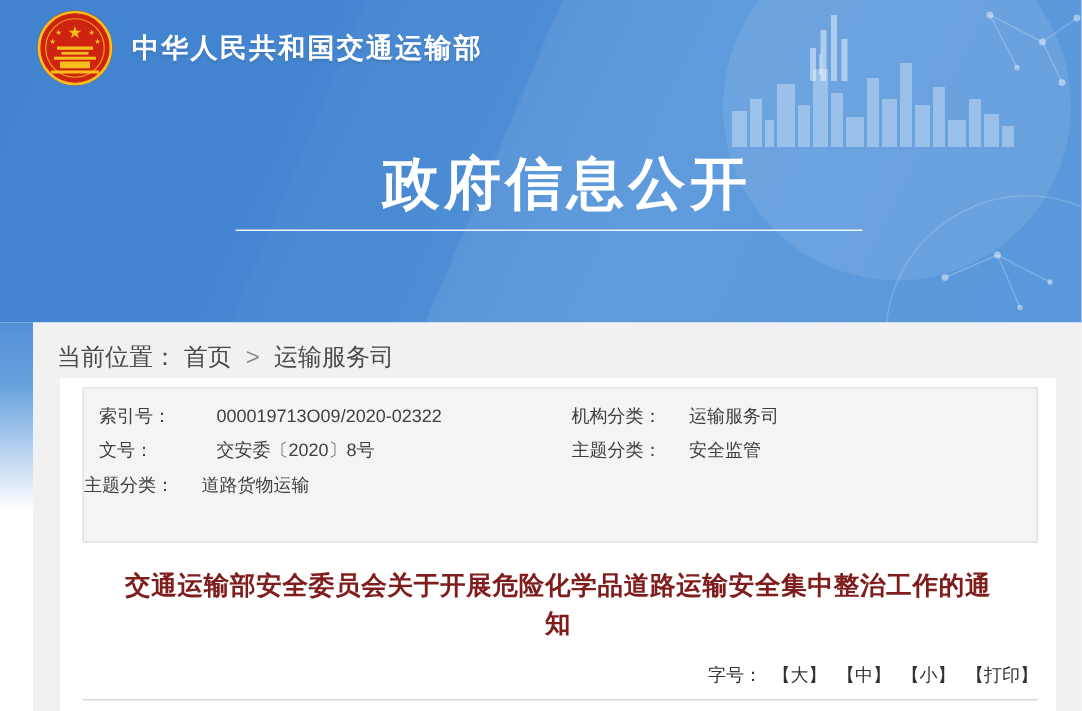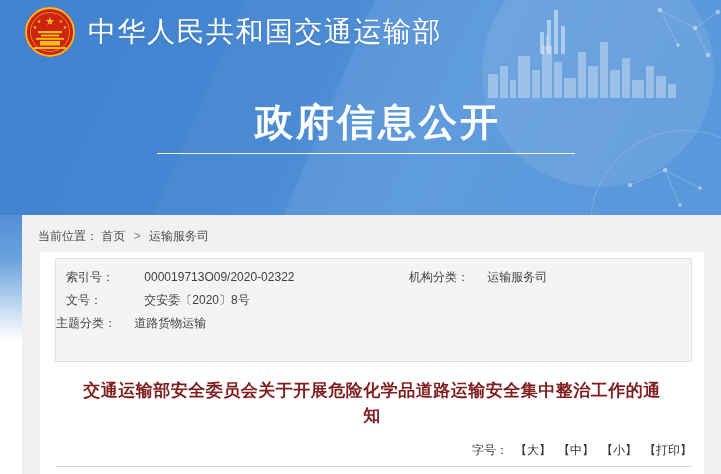--- a/index.html
+++ b/index.html
@@ -33,21 +33,21 @@
     position:absolute; left:590px; top:130px; width:190px; height:190px;
     border-radius:50%; border:1px solid rgba(255,255,255,0.18);
   }
   .skyline { position:absolute; left:488px; top:34px; }
   .constellation { position:absolute; left:600px; top:0; }
   .mini-bars { position:absolute; left:540px; top:6px; }
 
   .brand { position:absolute; left:24px; top:6px; display:flex; align-items:center; }
   .emblem { width:52px; height:52px; }
   .site-title {
-    margin-left:12px; color:#ffffff; font-size:28px; font-weight:normal; letter-spacing:1.5px;
+    margin-left:12px; color:#ffffff; font-size:18px; font-weight:bold; letter-spacing:1.5px;
     text-shadow:0 1px 2px rgba(0,0,0,0.12);
   }
   .page-title {
     position:absolute; left:0; top:97px; width:721px; text-align:center;
     color:#ffffff; font-size:38px; font-weight:bold; letter-spacing:3px;padding-left:35px;
   }
   .title-underline {
     position:absolute; left:157px; top:153px; width:418px; height:1px;
     background:rgba(255,255,255,0.9);
   }
@@ -55,35 +55,35 @@
   
   .left-fade {
     position:absolute; left:0; top:215px; width:22px; height:125px;
     background:linear-gradient(180deg,#548fd6 0%,#6aa2de 35%,rgba(120,165,220,0) 100%);
   }
   .page-body {
     position:absolute; left:22px; top:215px; width:699px; height:259px;
     background:#f1f1f2;
   }
   .breadcrumb {
-    padding:13px 0 0 16px; font-size:12px; color:#4a4a4a;
+    padding:13px 0 0 16px; font-size:16px; color:#4a4a4a;
   }
   .breadcrumb a { color:#4a4a4a; text-decoration:none; cursor:pointer; }
   .breadcrumb .sep { margin:0 5px; color:#8a8a8a; }
 
   .card {
     position:absolute; left:18px; top:37px; width:664px; height:222px;
     background:#ffffff;
   }
   .meta-box {
     margin:6px 12px 0 15px; height:104px;
     background:#f4f4f5; border:1px solid #e2e2e2;
     padding-top:7px;
   }
-  .meta-row { display:flex; height:23px; line-height:23px; font-size:12px; color:#3f3f3f;gap:28px; }
+  .meta-row { display:flex; height:23px; line-height:23px; font-size:12px; color:#3f3f3f; }
   .meta-cell1 { flex:0 0 325px; padding-left:10px; white-space:nowrap; }
   .meta-cell2 { flex:1; white-space:nowrap; }
   .meta-label { display:inline-block; width:75px; color:#3f3f3f; }
   .meta-value { color:#3f3f3f; }
 
   .article-title {
     margin:16px auto 0; width:580px; text-align:center;
     font-size:17px; font-weight:bold; color:#7f1d1d;
     line-height:25px; letter-spacing:0.5px;
   }
@@ -208,20 +208,24 @@
         <div class="meta-cell2">
           <span class="meta-label">机构分类：</span>
           <span class="meta-value">运输服务司</span>
         </div>
       </div>
       <div class="meta-row">
         <div class="meta-cell1">
           <span class="meta-label">文号：</span>
           <span class="meta-value">交安委〔2020〕8号</span>
         </div>
+        <div class="meta-cell2">
+          <span class="meta-label">主题分类：</span>
+          <span class="meta-value">安全监管</span>
+        </div>
       </div>
       <div class="meta-row">
         <div class="meta-cell2">
           <span class="meta-label">主题分类：</span>
           <span class="meta-value">道路货物运输</span>
         </div>
       </div>
     </div>
 
     <div class="article-title">交通运输部安全委员会关于开展危险化学品道路运输安全集中整治工作的通知</div>

